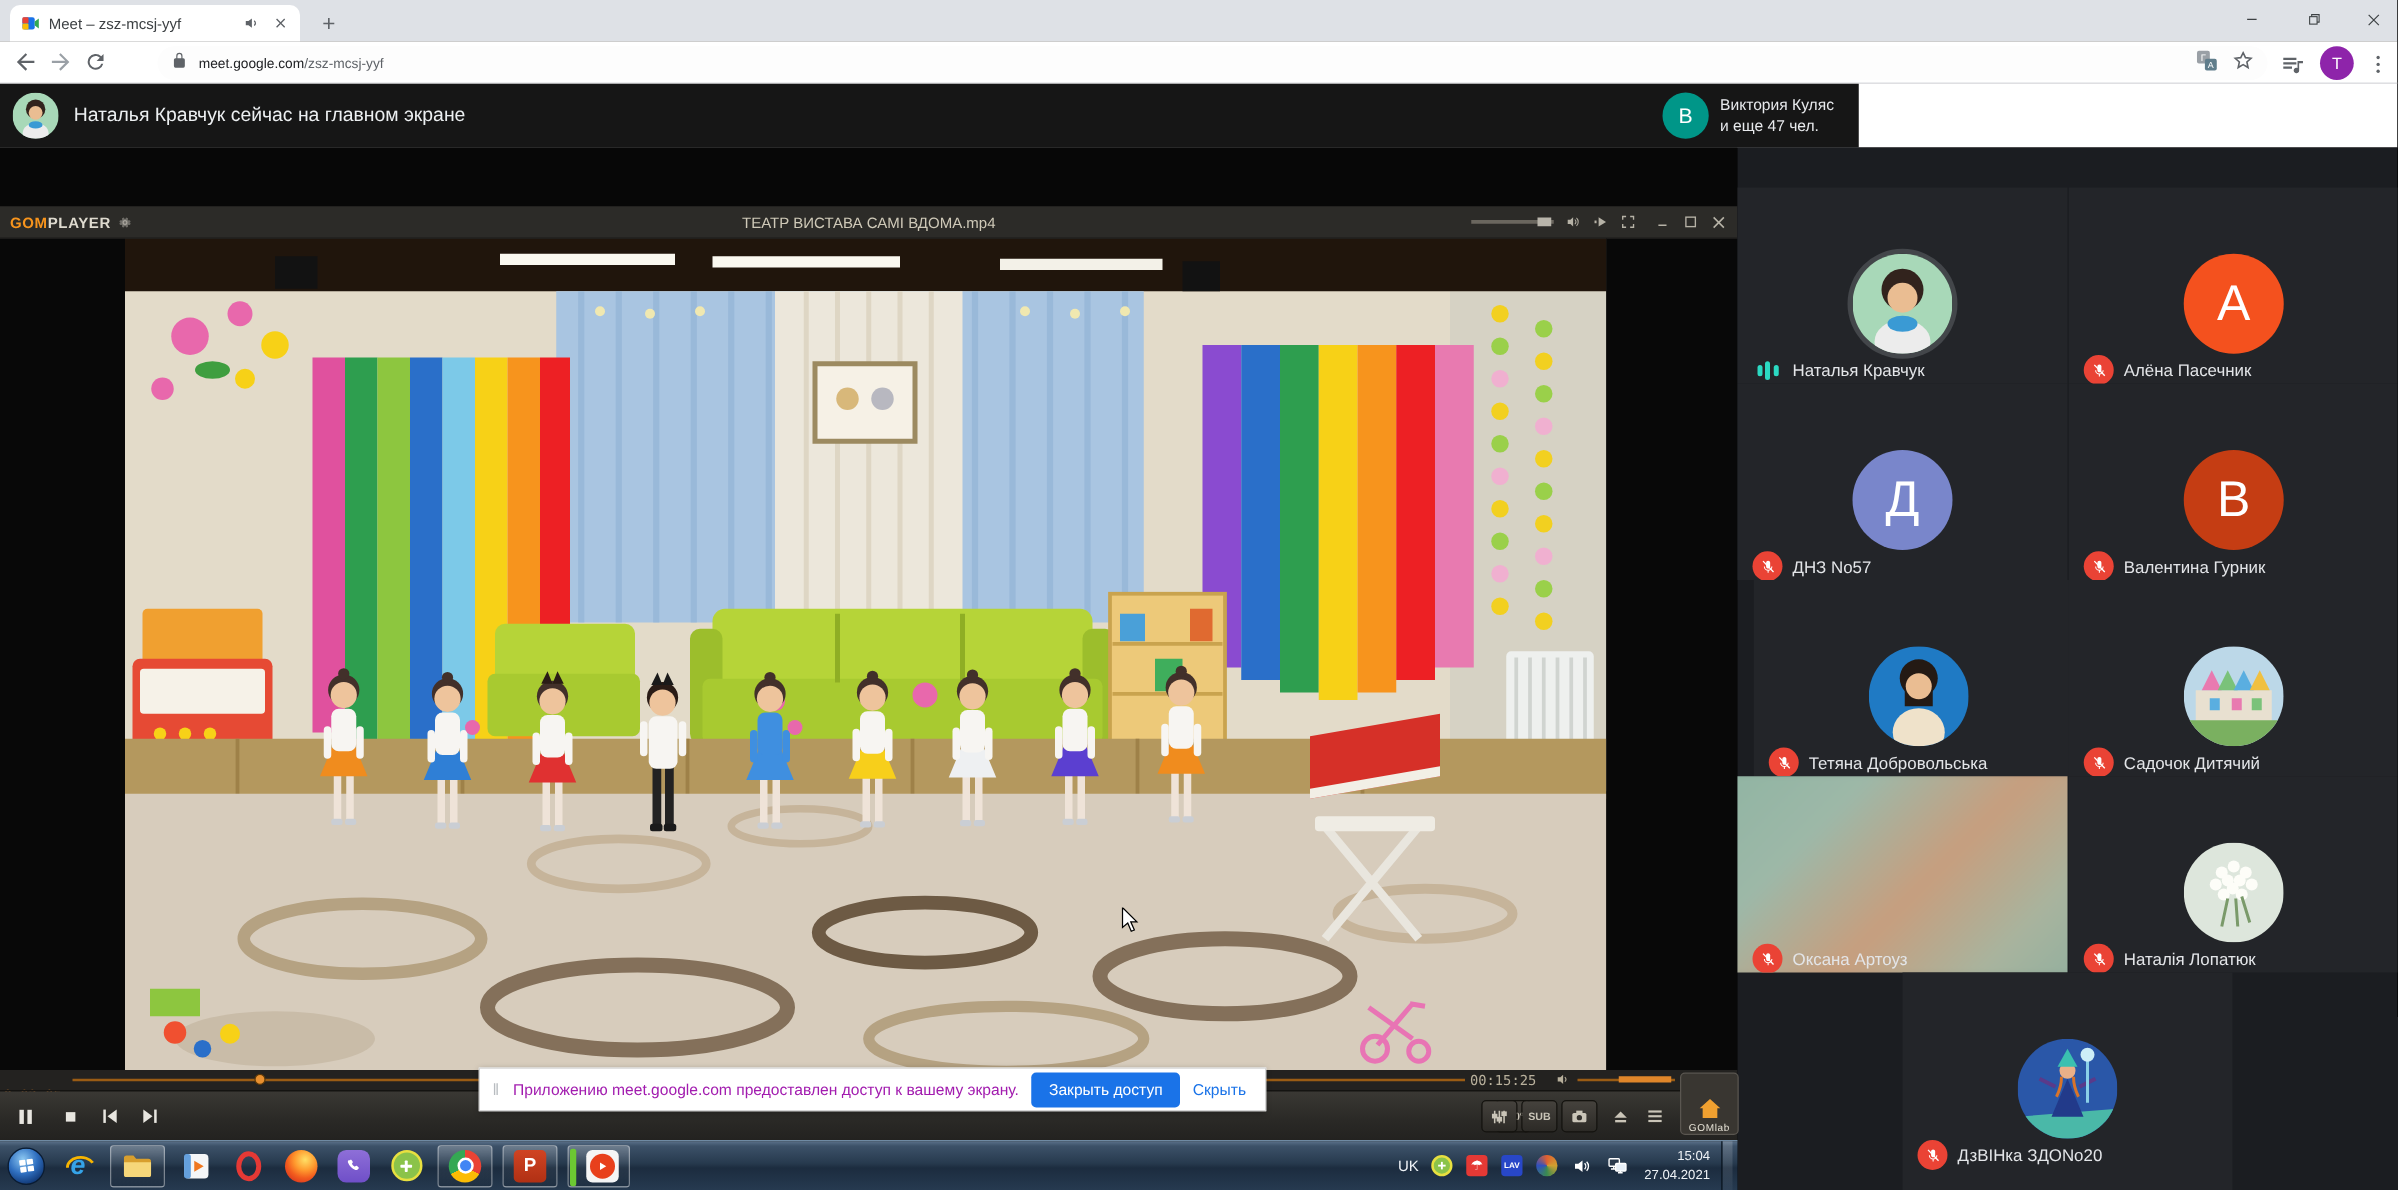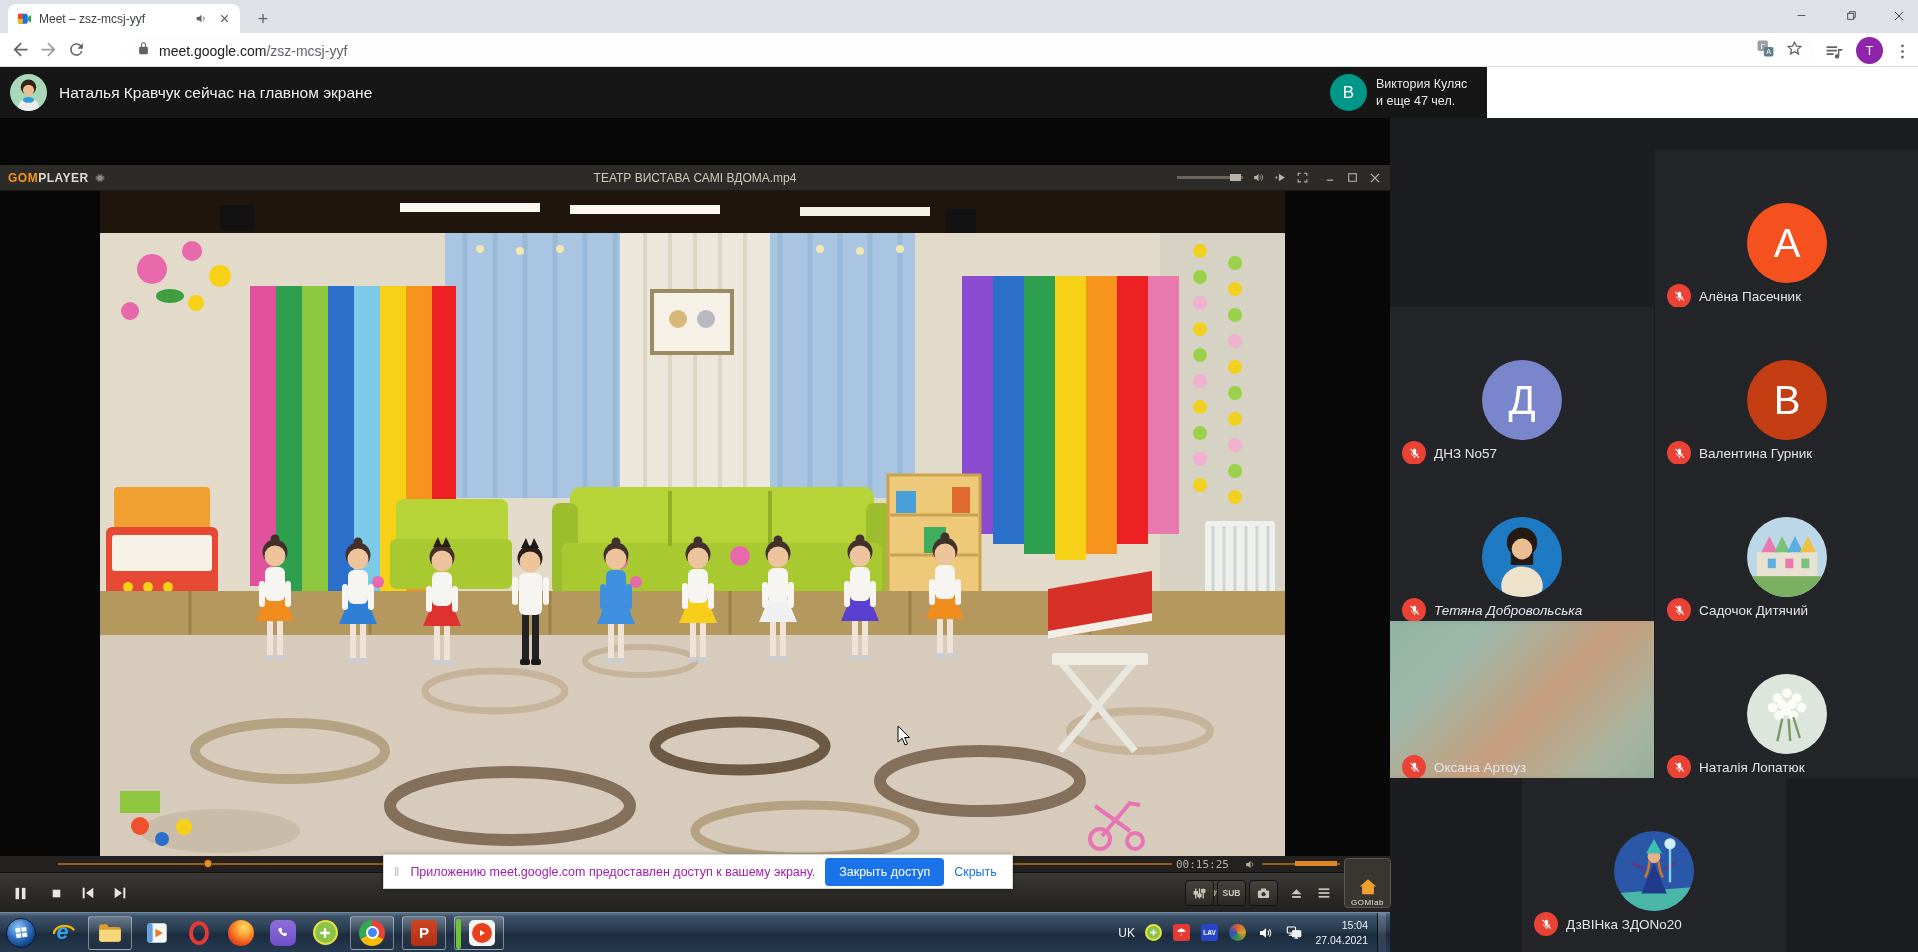--- a/index.html
+++ b/index.html
@@ -15,21 +15,21 @@
   #tab-title { font-size:12px; color:#3c4043; flex:1; white-space:nowrap; overflow:hidden; }
   .tiny-btn { width:16px; height:16px; display:flex; align-items:center; justify-content:center; }
   #new-tab { left:252px; top:8px; width:22px; height:22px; color:#5f6368; font-size:18px;
              display:flex; align-items:center; justify-content:center; }
   .winctl { top:0; width:30px; height:31px; display:flex; align-items:center; justify-content:center; color:#3c4043; }
   #toolbar { left:0; top:33px; width:1918px; height:34px; background:#fff; border-bottom:1px solid #dadce0;
              display:flex; align-items:center; }
   .nav-ic { width:28px; height:28px; display:flex; align-items:center; justify-content:center; }
   #omnibox { left:126px; top:37px; width:1688px; height:27px; background:#fdfdfd; border-radius:14px;
              display:flex; align-items:center; padding:0 10px; gap:8px; }
-  #url { font-size:14px; color:#202124; }
+  #url { font-size:11px; color:#202124; }
   #url .path { color:#5f6368; }
   #omni-right { margin-left:auto; display:flex; gap:10px; align-items:center; }
   #profile-avatar { left:1856px; top:37px; width:27px; height:27px; border-radius:50%; background:#8e24aa;
                     color:#fff; font-size:13px; display:flex; align-items:center; justify-content:center; }
 
   
   #meet-header { left:0; top:67px; width:1918px; height:51px; background:#fff; }
   #meet-banner { left:0; top:0; width:1487px; height:51px; background:#161616; display:flex; align-items:center; }
   .round-av { border-radius:50%; overflow:hidden; flex:none; }
   #banner-text { margin-left:12px; color:#eceff1; font-size:15.5px; }
@@ -692,20 +692,39 @@
         <svg viewBox="0 0 24 24" width="22" height="22">
             <path d="M12 3.5l9 8h-2.6v8.5H5.6V11.5H3z" fill="#f0a030"></path>
           </svg>
         <span>GOMlab</span>
       </span>
     </div>
   </div>
 
   <div class="abs" id="participants">
 
+    <div class="tile" style="left:0; top:32px;">
+      <div class="pav ring">
+        <svg viewBox="0 0 100 100" width="80" height="80">
+            <rect width="100" height="100" fill="#a8d8b8"></rect>
+            <circle cx="50" cy="36" r="21" fill="#32231d"></circle>
+            <circle cx="50" cy="44" r="15" fill="#eabd92"></circle>
+            <ellipse cx="50" cy="88" rx="28" ry="22" fill="#ececec"></ellipse>
+            <ellipse cx="50" cy="70" rx="15" ry="8" fill="#3a9ad4"></ellipse>
+          </svg>
+      </div>
+      <div class="prow">
+          <span class="speak-badge">
+            <i></i>
+            <i></i>
+            <i></i>
+          </span>
+        <span class="pname">Наталья Кравчук</span>
+        </div>
+    </div>
     <div class="tile" style="left:265px; top:32px;">
       <div class="pav init" style="background: rgb(244, 81, 30);">
           <span>А</span>
         </div>
       <div class="prow">
           <span class="mic-badge">
             <svg viewBox="0 0 24 24" width="13" height="13">
               <path fill="#fff" d="M12 14.5c1.7 0 3-1.3 3-3V6c0-1.7-1.3-3-3-3S9 4.3 9 6v5.5c0 1.7 1.3 3 3 3z"></path>
               <path fill="none" stroke="#fff" stroke-width="1.6" d="M6.5 11.5c0 3 2.5 5.5 5.5 5.5s5.5-2.5 5.5-5.5M12 17v3.5"></path>
               <path stroke="#fff" stroke-width="2" d="M4.5 3.5l15.5 16"></path>
@@ -739,21 +758,21 @@
             <svg viewBox="0 0 24 24" width="13" height="13">
               <path fill="#fff" d="M12 14.5c1.7 0 3-1.3 3-3V6c0-1.7-1.3-3-3-3S9 4.3 9 6v5.5c0 1.7 1.3 3 3 3z"></path>
               <path fill="none" stroke="#fff" stroke-width="1.6" d="M6.5 11.5c0 3 2.5 5.5 5.5 5.5s5.5-2.5 5.5-5.5M12 17v3.5"></path>
               <path stroke="#fff" stroke-width="2" d="M4.5 3.5l15.5 16"></path>
             </svg>
           </span>
         <span class="pname">Валентина Гурник</span>
         </div>
     </div>
 
-    <div class="tile" style="left:0; top:346px;font-style:italic;">
+    <div class="tile" style="left:13px; top:346px;">
       <div class="pav">
         <svg viewBox="0 0 100 100" width="80" height="80">
             <rect width="100" height="100" fill="#1f7ac4"></rect>
             <circle cx="50" cy="32" r="19" fill="#241a14"></circle>
             <rect x="36" y="34" width="28" height="26" fill="#241a14"></rect>
             <circle cx="50" cy="40" r="13" fill="#eabd92"></circle>
             <ellipse cx="50" cy="86" rx="26" ry="24" fill="#efe2ca"></ellipse>
           </svg>
       </div>
       <div class="prow">

